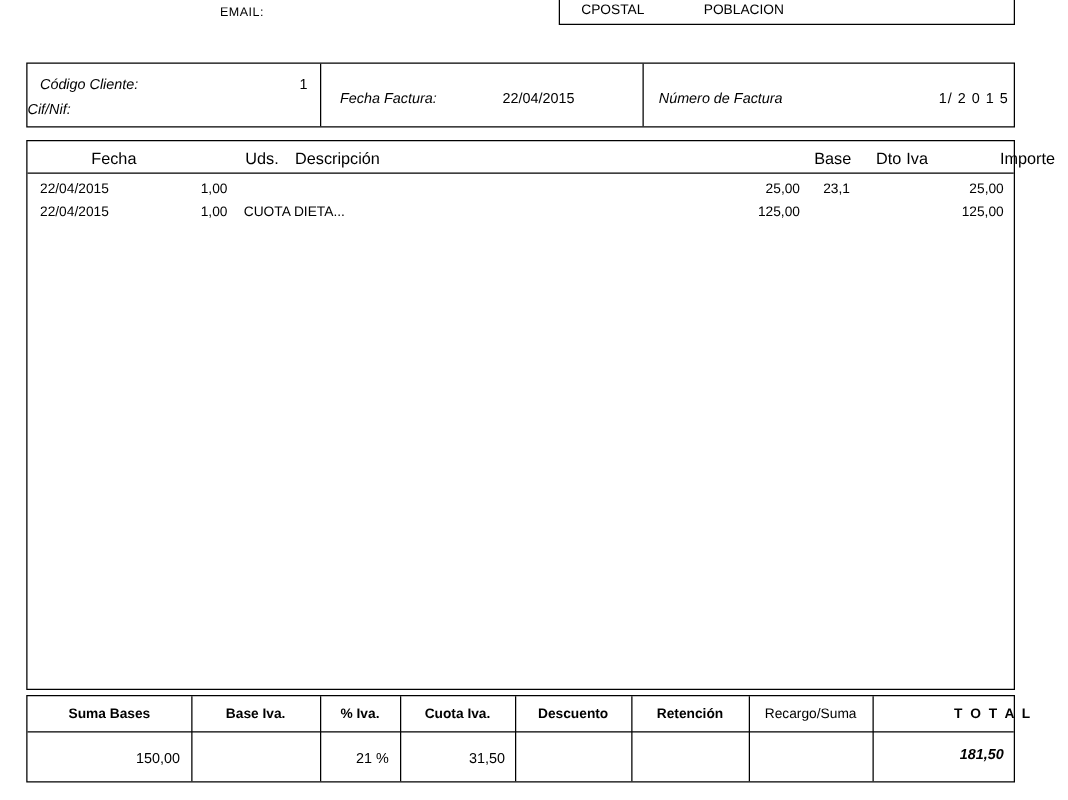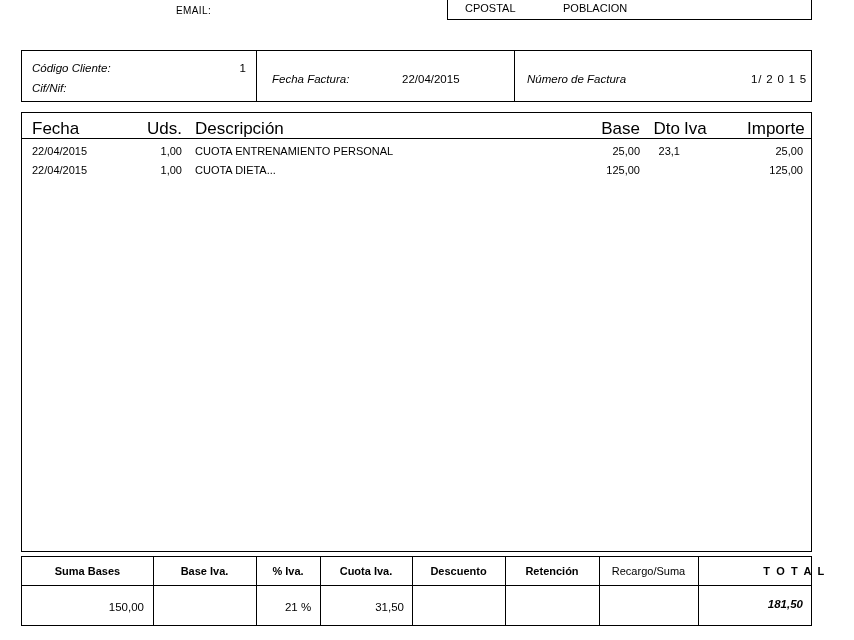--- a/index.html
+++ b/index.html
@@ -80,21 +80,21 @@
     font-style: italic;
     font-size: 11.5px;
   }
   .hdr .val {
     position: absolute;
     font-size: 11.5px;
   }
 
   .cod-cliente-lbl { left: 10px; top: 11px; }
   .cod-cliente-val { left: 200px; top: 11px; width: 24px; text-align: right; }
-  .cifnif-lbl { left: 10px; top: 31px; }
+  .cifnif-lbl { left: 0; top: 31px; }
   .fecha-factura-lbl { left: 250px; top: 22px; }
   .fecha-factura-val { left: 380px; top: 22px; }
   .num-factura-lbl { left: 505px; top: 22px; }
   .num-factura-val { left: 700px; top: 22px; width: 85px; text-align: right; letter-spacing: 0.8px; }
 
   
   .detail {
     position: absolute;
     left: 21px;
     top: 112px;
@@ -107,21 +107,22 @@
     position: absolute;
     left: 0;
     top: 25px;
     width: 100%;
     height: 1px;
     background: #000000;
   }
   .detail .th {
     position: absolute;
     top: 6px;
-    font-size: 17px;
+    font-size: 13px;
+    margin-left: 41px;
   }
   .th-fecha { left: 10px; }
   .th-uds { left: 120px; width: 40px; text-align: right; }
   .th-desc { left: 173px; }
   .th-base { left: 570px; width: 48px; text-align: right; }
   .th-dto { left: 626px; width: 32px; text-align: right; }
   .th-iva { left: 662px; }
   .th-importe { left: 725px; width: 56px; text-align: right; }
 
   .row {
@@ -223,21 +224,20 @@
     <div class="th th-uds">Uds.</div>
     <div class="th th-desc">Descripción</div>
     <div class="th th-base">Base</div>
     <div class="th th-dto">Dto</div>
     <div class="th th-iva">Iva</div>
     <div class="th th-importe">Importe</div>
 
     <div class="row" style="top:32px;">
       <div class="c c-fecha">22/04/2015</div>
       <div class="c c-uds">1,00</div>
-      <div class="c c-desc">CUOTA  ENTRENAMIENTO PERSONAL</div>
       <div class="c c-base">25,00</div>
       <div class="c c-dto">23,1</div>
       <div class="c c-iva"></div>
       <div class="c c-importe">25,00</div>
     </div>
 
     <div class="row" style="top:51px;">
       <div class="c c-fecha">22/04/2015</div>
       <div class="c c-uds">1,00</div>
       <div class="c c-desc">CUOTA DIETA...</div>

